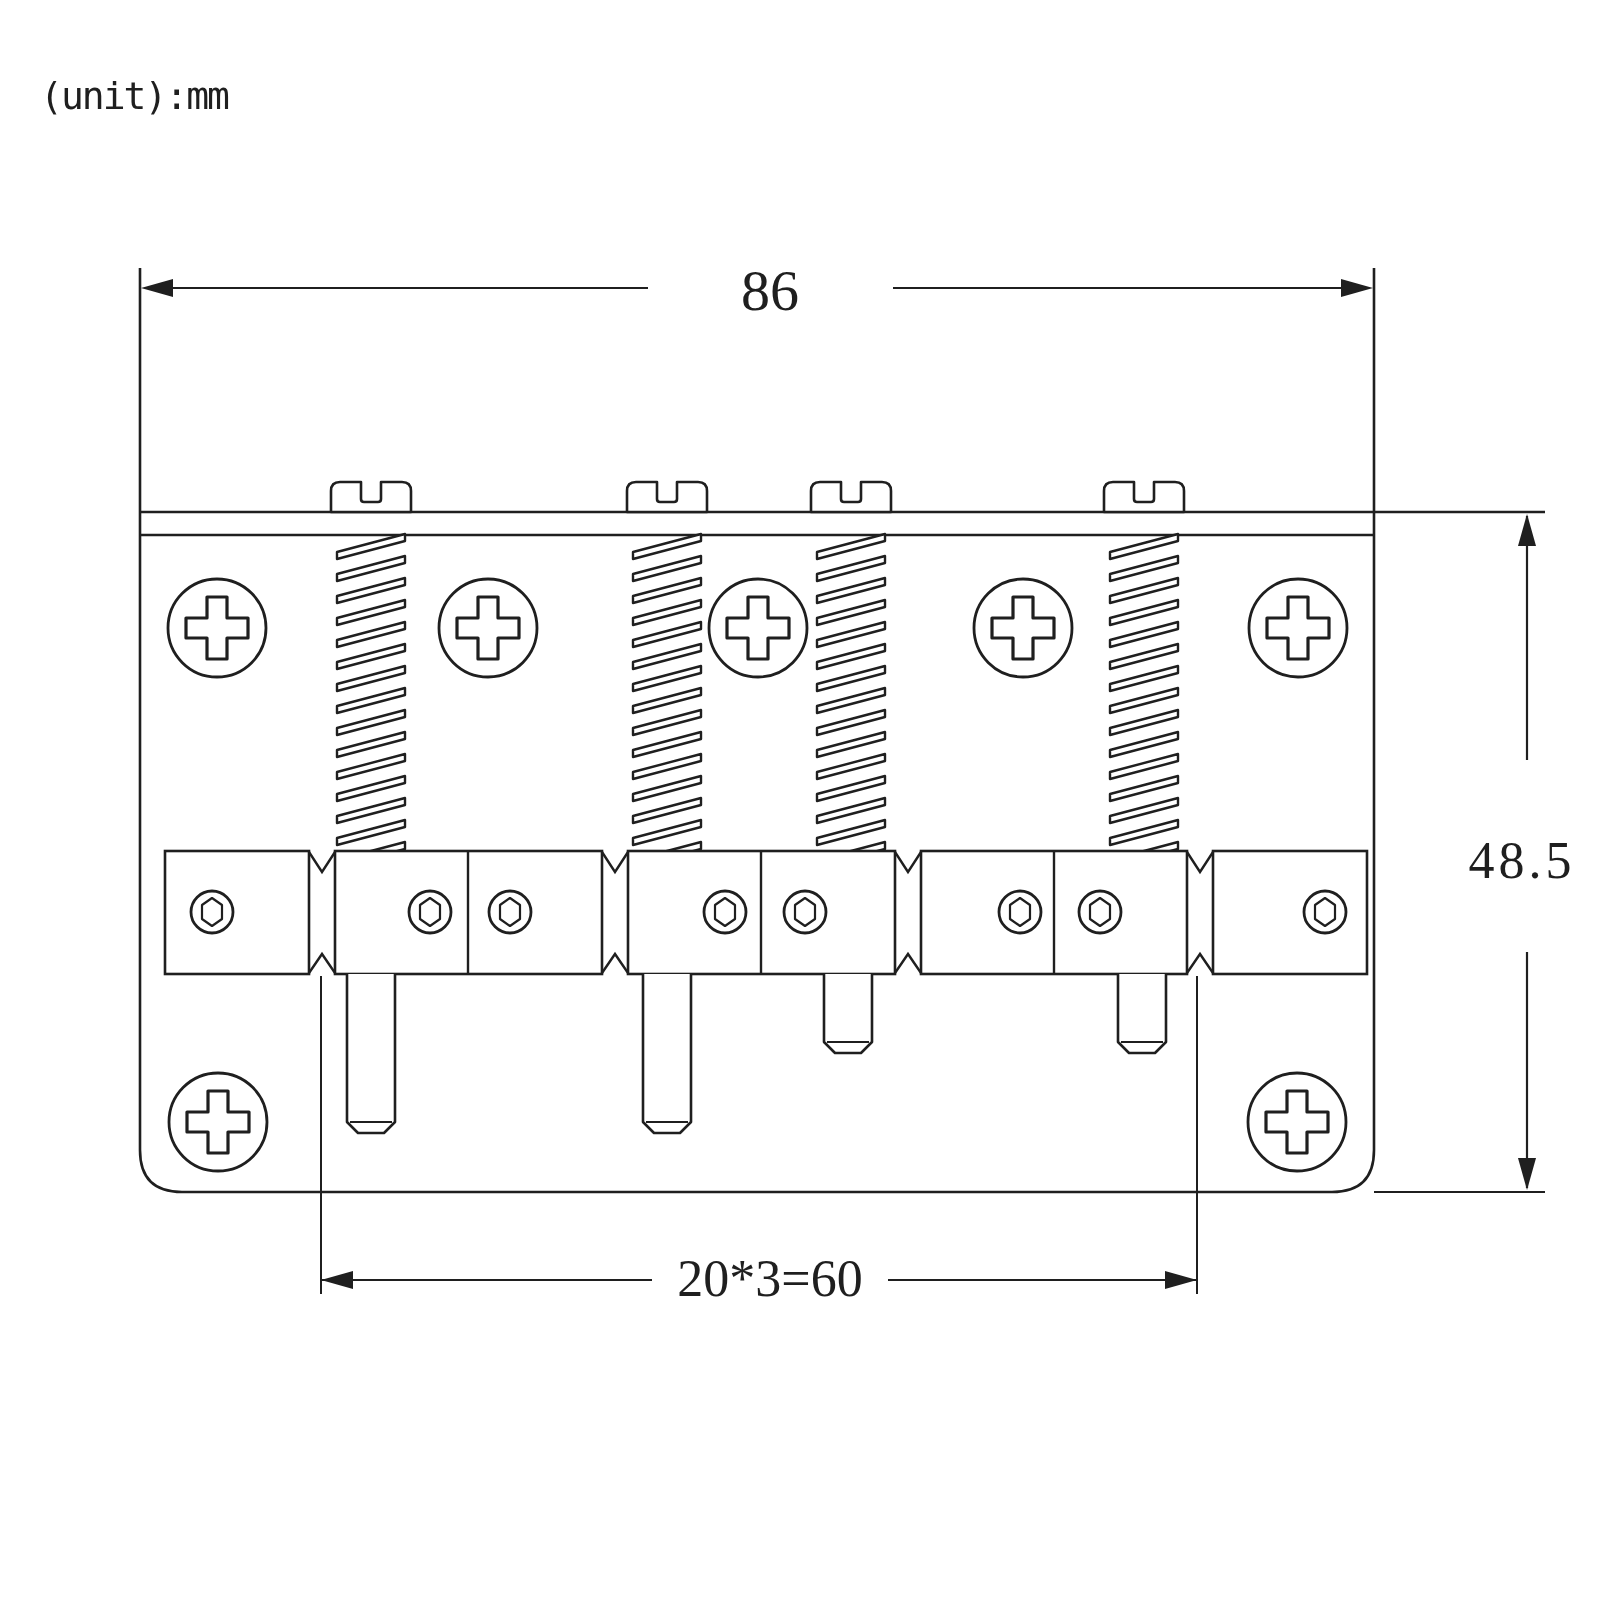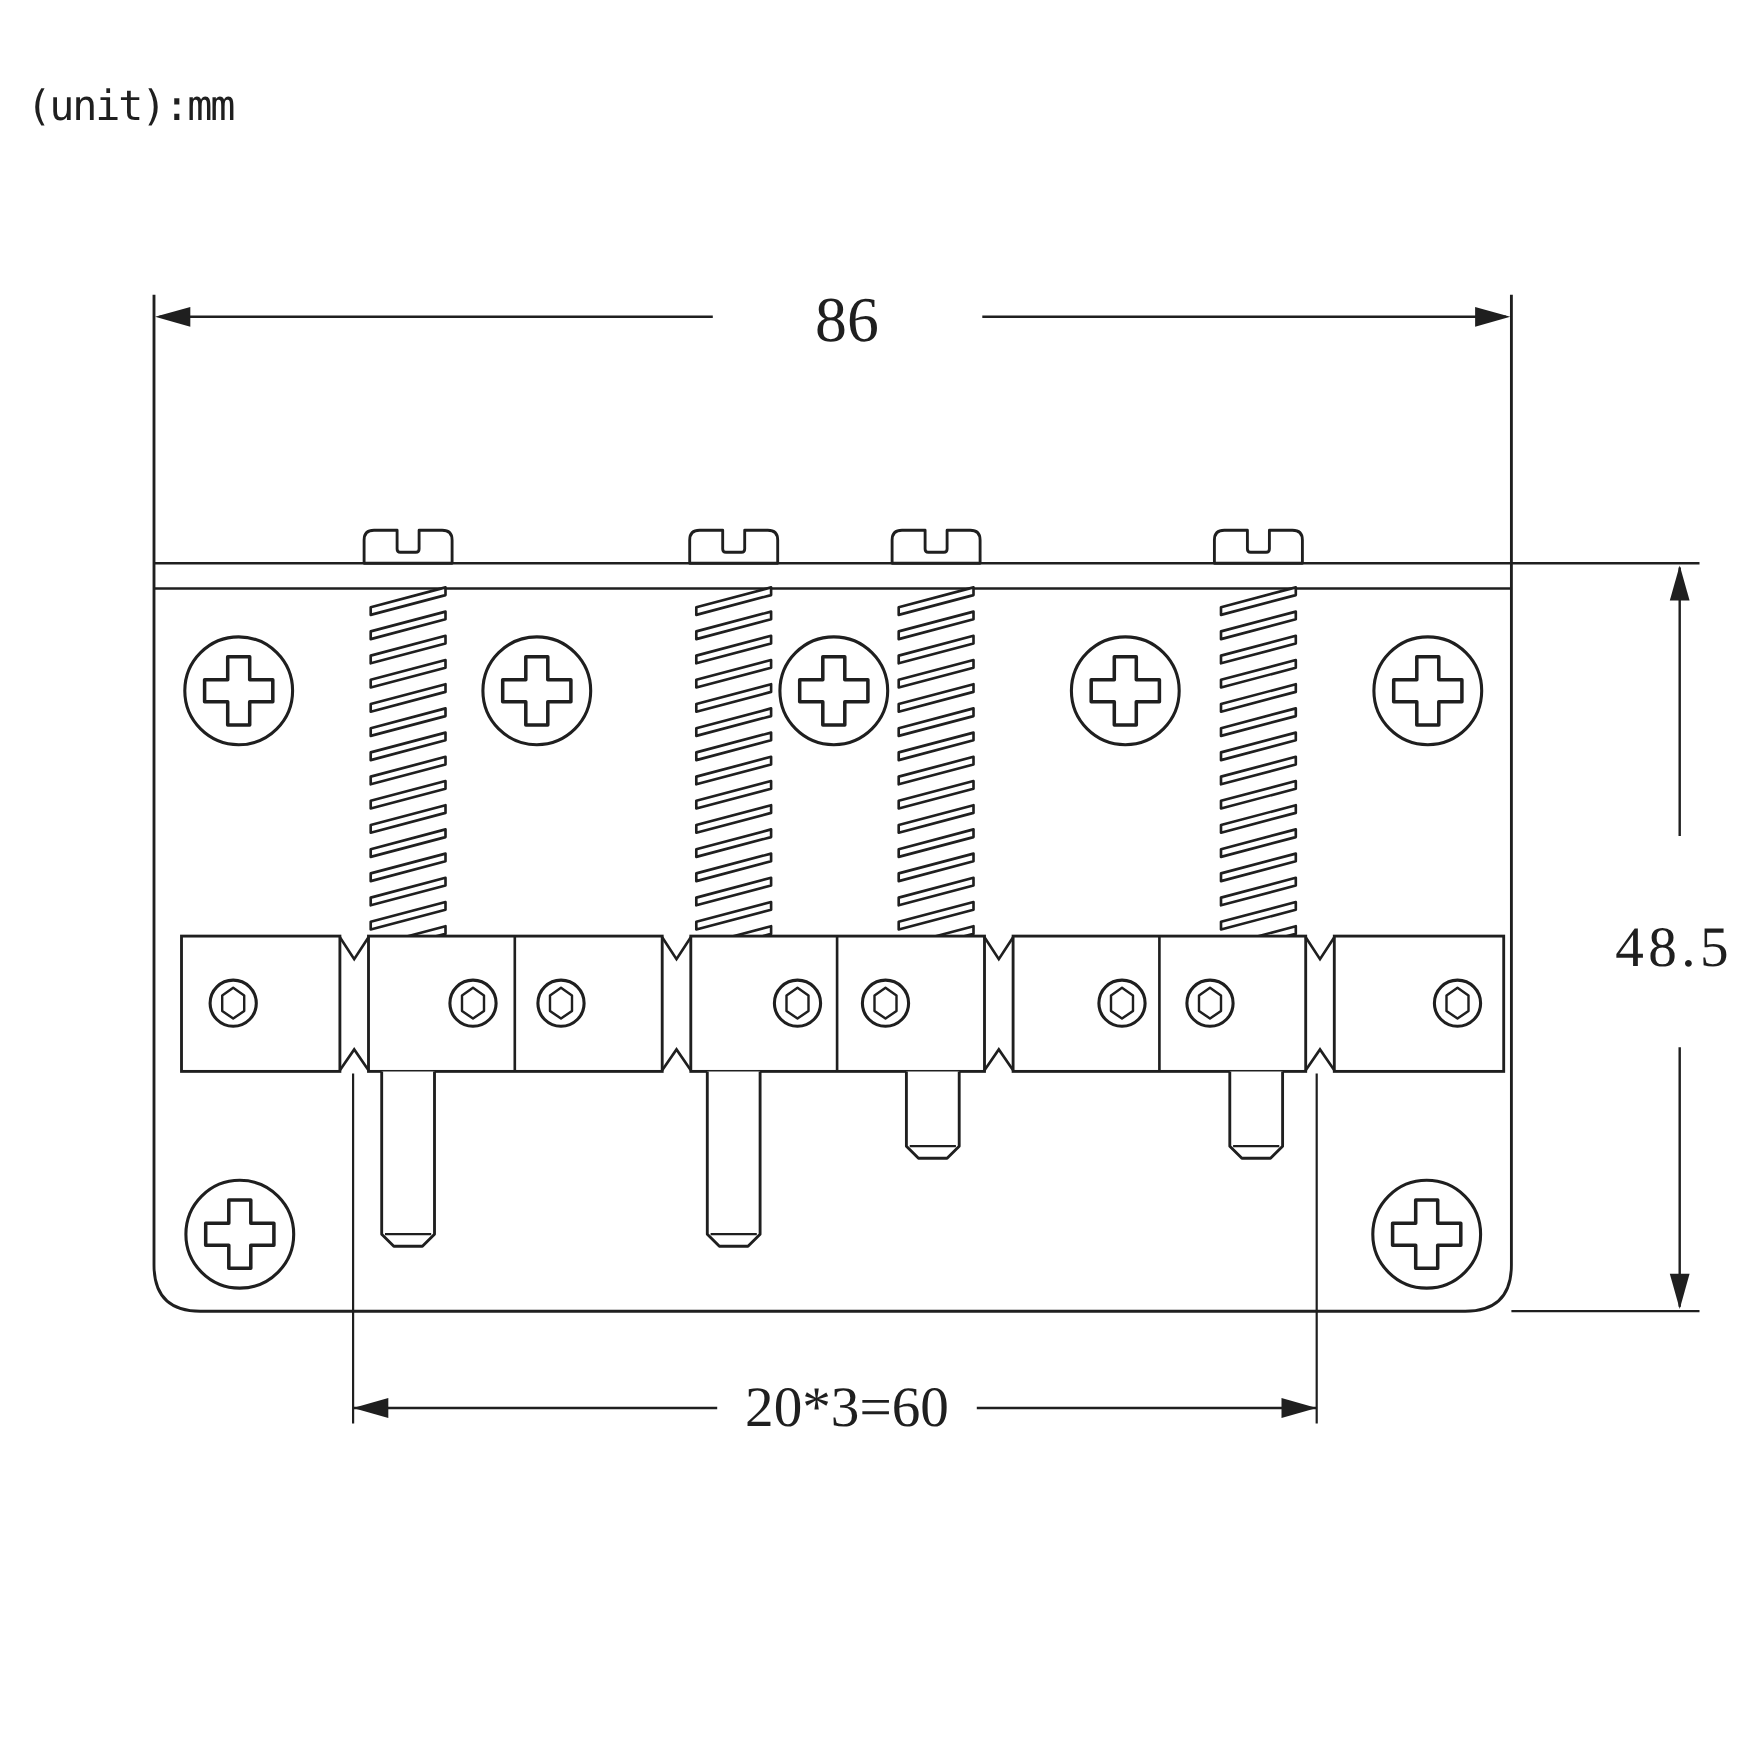--- a/index.html
+++ b/index.html
@@ -1,20 +1,20 @@
 <!DOCTYPE html>
 <html><head>
 <meta charset="utf-8">
 <style>
   html,body{margin:0;padding:0;background:#ffffff;}
   body{width:1600px;height:1600px;overflow:hidden;}
   .drawing-wrap{position:relative;width:1600px;height:1600px;background:#ffffff;}
   .drawing-wrap svg{position:absolute;left:0;top:0;}
   .unit-note{
-    position:absolute;left:24px;top:74px;
+    position:absolute;left:40px;top:74px;
     font-family:"DejaVu Sans Mono","Liberation Mono",monospace;
     font-size:38px;letter-spacing:-2px;color:#1f1f1f;white-space:pre;
   }
   text{font-family:"Liberation Serif","DejaVu Serif",serif;fill:#1f1f1f;}
   .dim-text{font-size:52px;}
   .dim-text-width{font-size:58px;}
   .dim-text-depth{font-size:52px;letter-spacing:4px;}
 </style>
 </head>
 <body>

